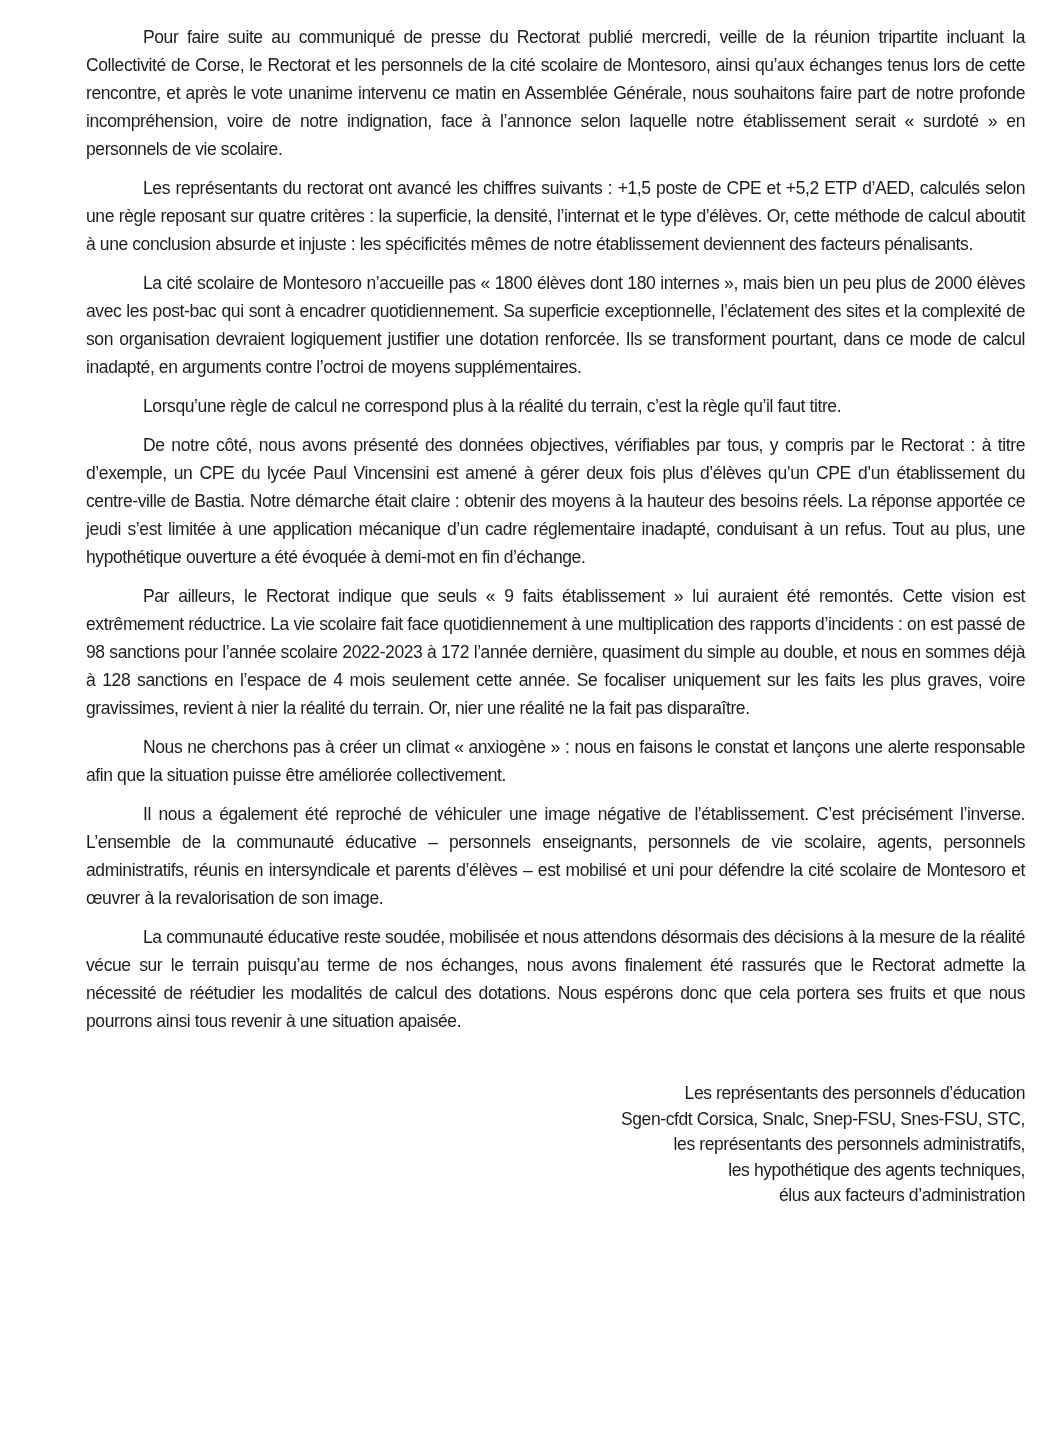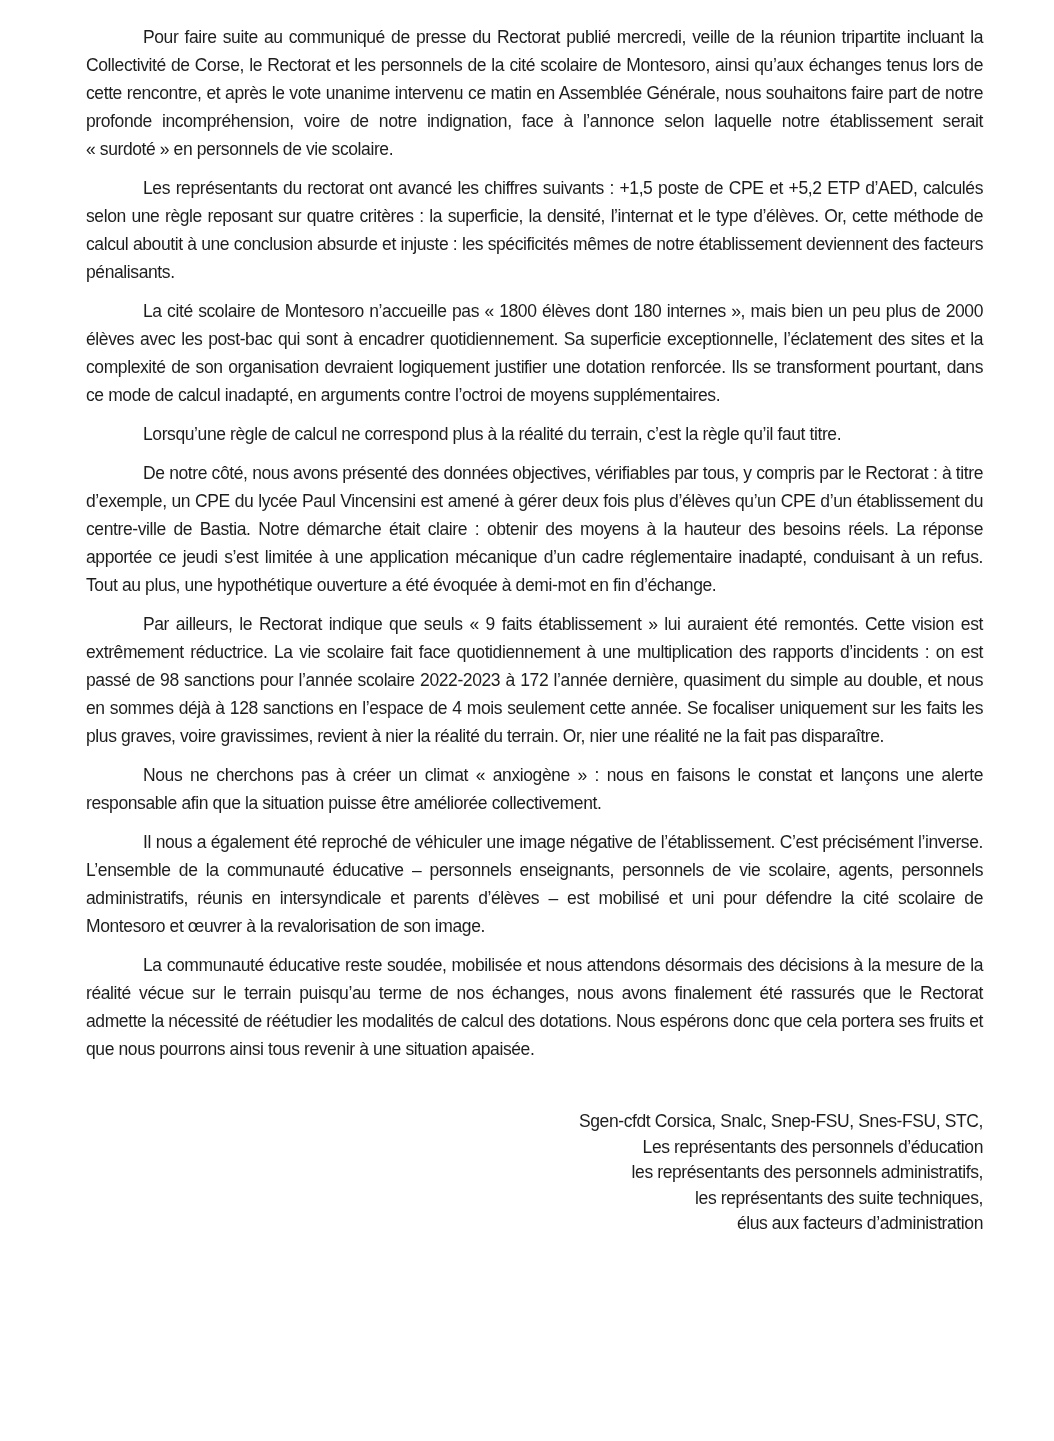--- a/index.html
+++ b/index.html
@@ -10,21 +10,21 @@
   .page {
     position: relative;
     width: 1054px;
     height: 1441px;
     background: #ffffff;
     overflow: hidden;
     font-family: "Liberation Sans", "DejaVu Sans", sans-serif;
     color: #1d1d1d;
   }
   .content {
-    padding: 23px 71px 0 86px;
+    padding: 23px 29px 0 86px;
   }
   .content p {
     margin: 0 0 11px 0;
     font-size: 17.5px;
     line-height: 28px;
     letter-spacing: -0.4px;
     text-align: justify;
     text-indent: 57px;
     -webkit-hyphens: none;
     hyphens: none;
@@ -49,20 +49,20 @@
     <p>Les représentants du rectorat ont avancé les chiffres suivants&nbsp;: +1,5 poste de CPE et +5,2 ETP d’AED, calculés selon une règle reposant sur quatre critères&nbsp;: la superficie, la densité, l’internat et le type d’élèves. Or, cette méthode de calcul aboutit à une conclusion absurde et injuste&nbsp;: les spécificités mêmes de notre établissement deviennent des facteurs pénalisants.</p>
     <p>La cité scolaire de Montesoro n’accueille pas «&nbsp;1800 élèves dont 180 internes&nbsp;», mais bien un peu plus de 2000 élèves avec les post-bac qui sont à encadrer quotidiennement. Sa superficie exceptionnelle, l’éclatement des sites et la complexité de son organisation devraient logiquement justifier une dotation renforcée. Ils se transforment pourtant, dans ce mode de calcul inadapté, en arguments contre l’octroi de moyens supplémentaires.</p>
     <p>Lorsqu’une règle de calcul ne correspond plus à la réalité du terrain, c’est la règle qu’il faut titre.</p>
     <p>De notre côté, nous avons présenté des données objectives, vérifiables par tous, y compris par le Rectorat&nbsp;: à titre d’exemple, un CPE du lycée Paul Vincensini est amené à gérer deux fois plus d’élèves qu’un CPE d’un établissement du centre-ville de Bastia. Notre démarche était claire&nbsp;: obtenir des moyens à la hauteur des besoins réels. La réponse apportée ce jeudi s’est limitée à une application mécanique d’un cadre réglementaire inadapté, conduisant à un refus. Tout au plus, une hypothétique ouverture a été évoquée à demi-mot en fin d’échange.</p>
     <p>Par ailleurs, le Rectorat indique que seuls «&nbsp;9 faits établissement&nbsp;» lui auraient été remontés. Cette vision est extrêmement réductrice. La vie scolaire fait face quotidiennement à une multiplication des rapports d’incidents&nbsp;: on est passé de 98 sanctions pour l’année scolaire 2022-2023 à 172 l’année dernière, quasiment du simple au double, et nous en sommes déjà à 128 sanctions en l’espace de 4 mois seulement cette année. Se focaliser uniquement sur les faits les plus graves, voire gravissimes, revient à nier la réalité du terrain. Or, nier une réalité ne la fait pas disparaître.</p>
     <p>Nous ne cherchons pas à créer un climat «&nbsp;anxiogène&nbsp;»&nbsp;: nous en faisons le constat et lançons une alerte responsable afin que la situation puisse être améliorée collectivement.</p>
     <p>Il nous a également été reproché de véhiculer une image négative de l’établissement. C’est précisément l’inverse. L’ensemble de la communauté éducative – personnels enseignants, personnels de vie scolaire, agents, personnels administratifs, réunis en intersyndicale et parents d’élèves – est mobilisé et uni pour défendre la cité scolaire de Montesoro et œuvrer à la revalorisation de son image.</p>
     <p>La communauté éducative reste soudée, mobilisée et nous attendons désormais des décisions à la mesure de la réalité vécue sur le terrain puisqu’au terme de nos échanges, nous avons finalement été rassurés que le Rectorat admette la nécessité de réétudier les modalités de calcul des dotations. Nous espérons donc que cela portera ses fruits et que nous pourrons ainsi tous revenir à une situation apaisée.</p>
 
     <div class="signature">
+      <div class="sig-line">Les représentants des personnels d’éducation</div>
       <div class="sig-line">Sgen-cfdt Corsica, Snalc, Snep-FSU, Snes-FSU, STC,</div>
-      <div class="sig-line">Les représentants des personnels d’éducation</div>
       <div class="sig-line">les représentants des personnels administratifs,</div>
-      <div class="sig-line">les représentants des suite techniques,</div>
+      <div class="sig-line">les hypothétique des agents techniques,</div>
       <div class="sig-line">élus aux facteurs d’administration</div>
     </div>
   </div>
 </div>
 
 </body></html>

